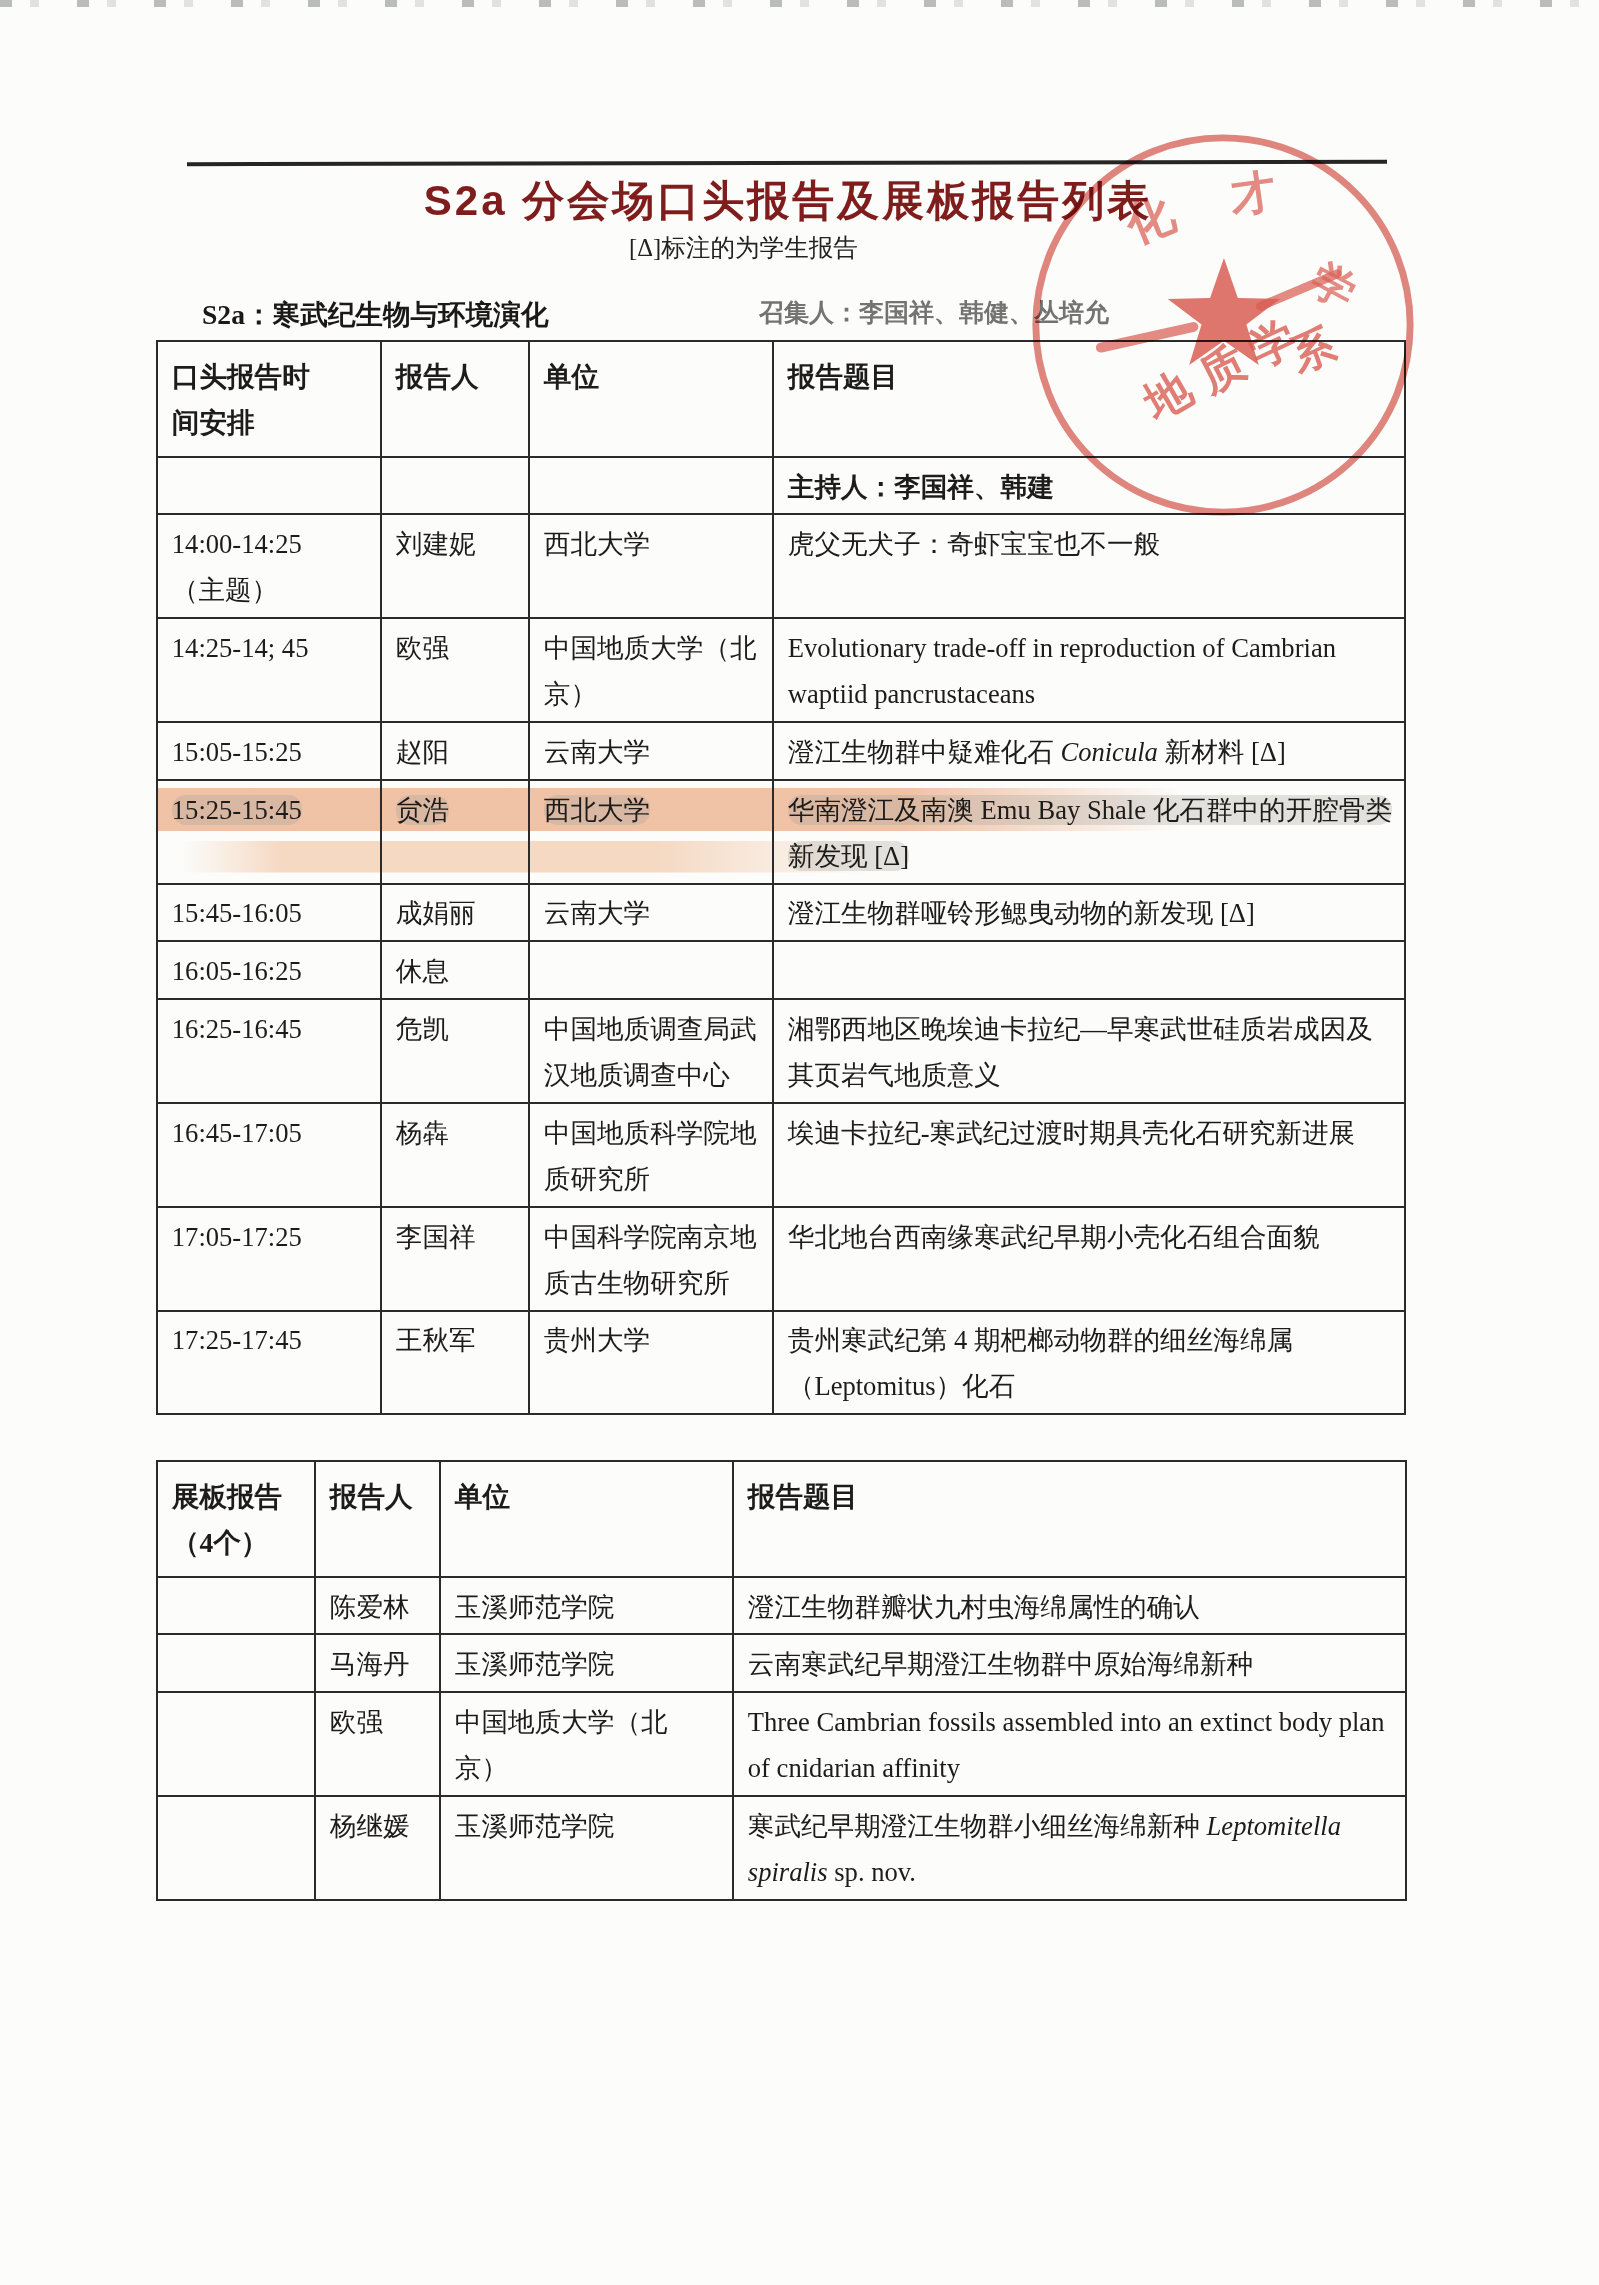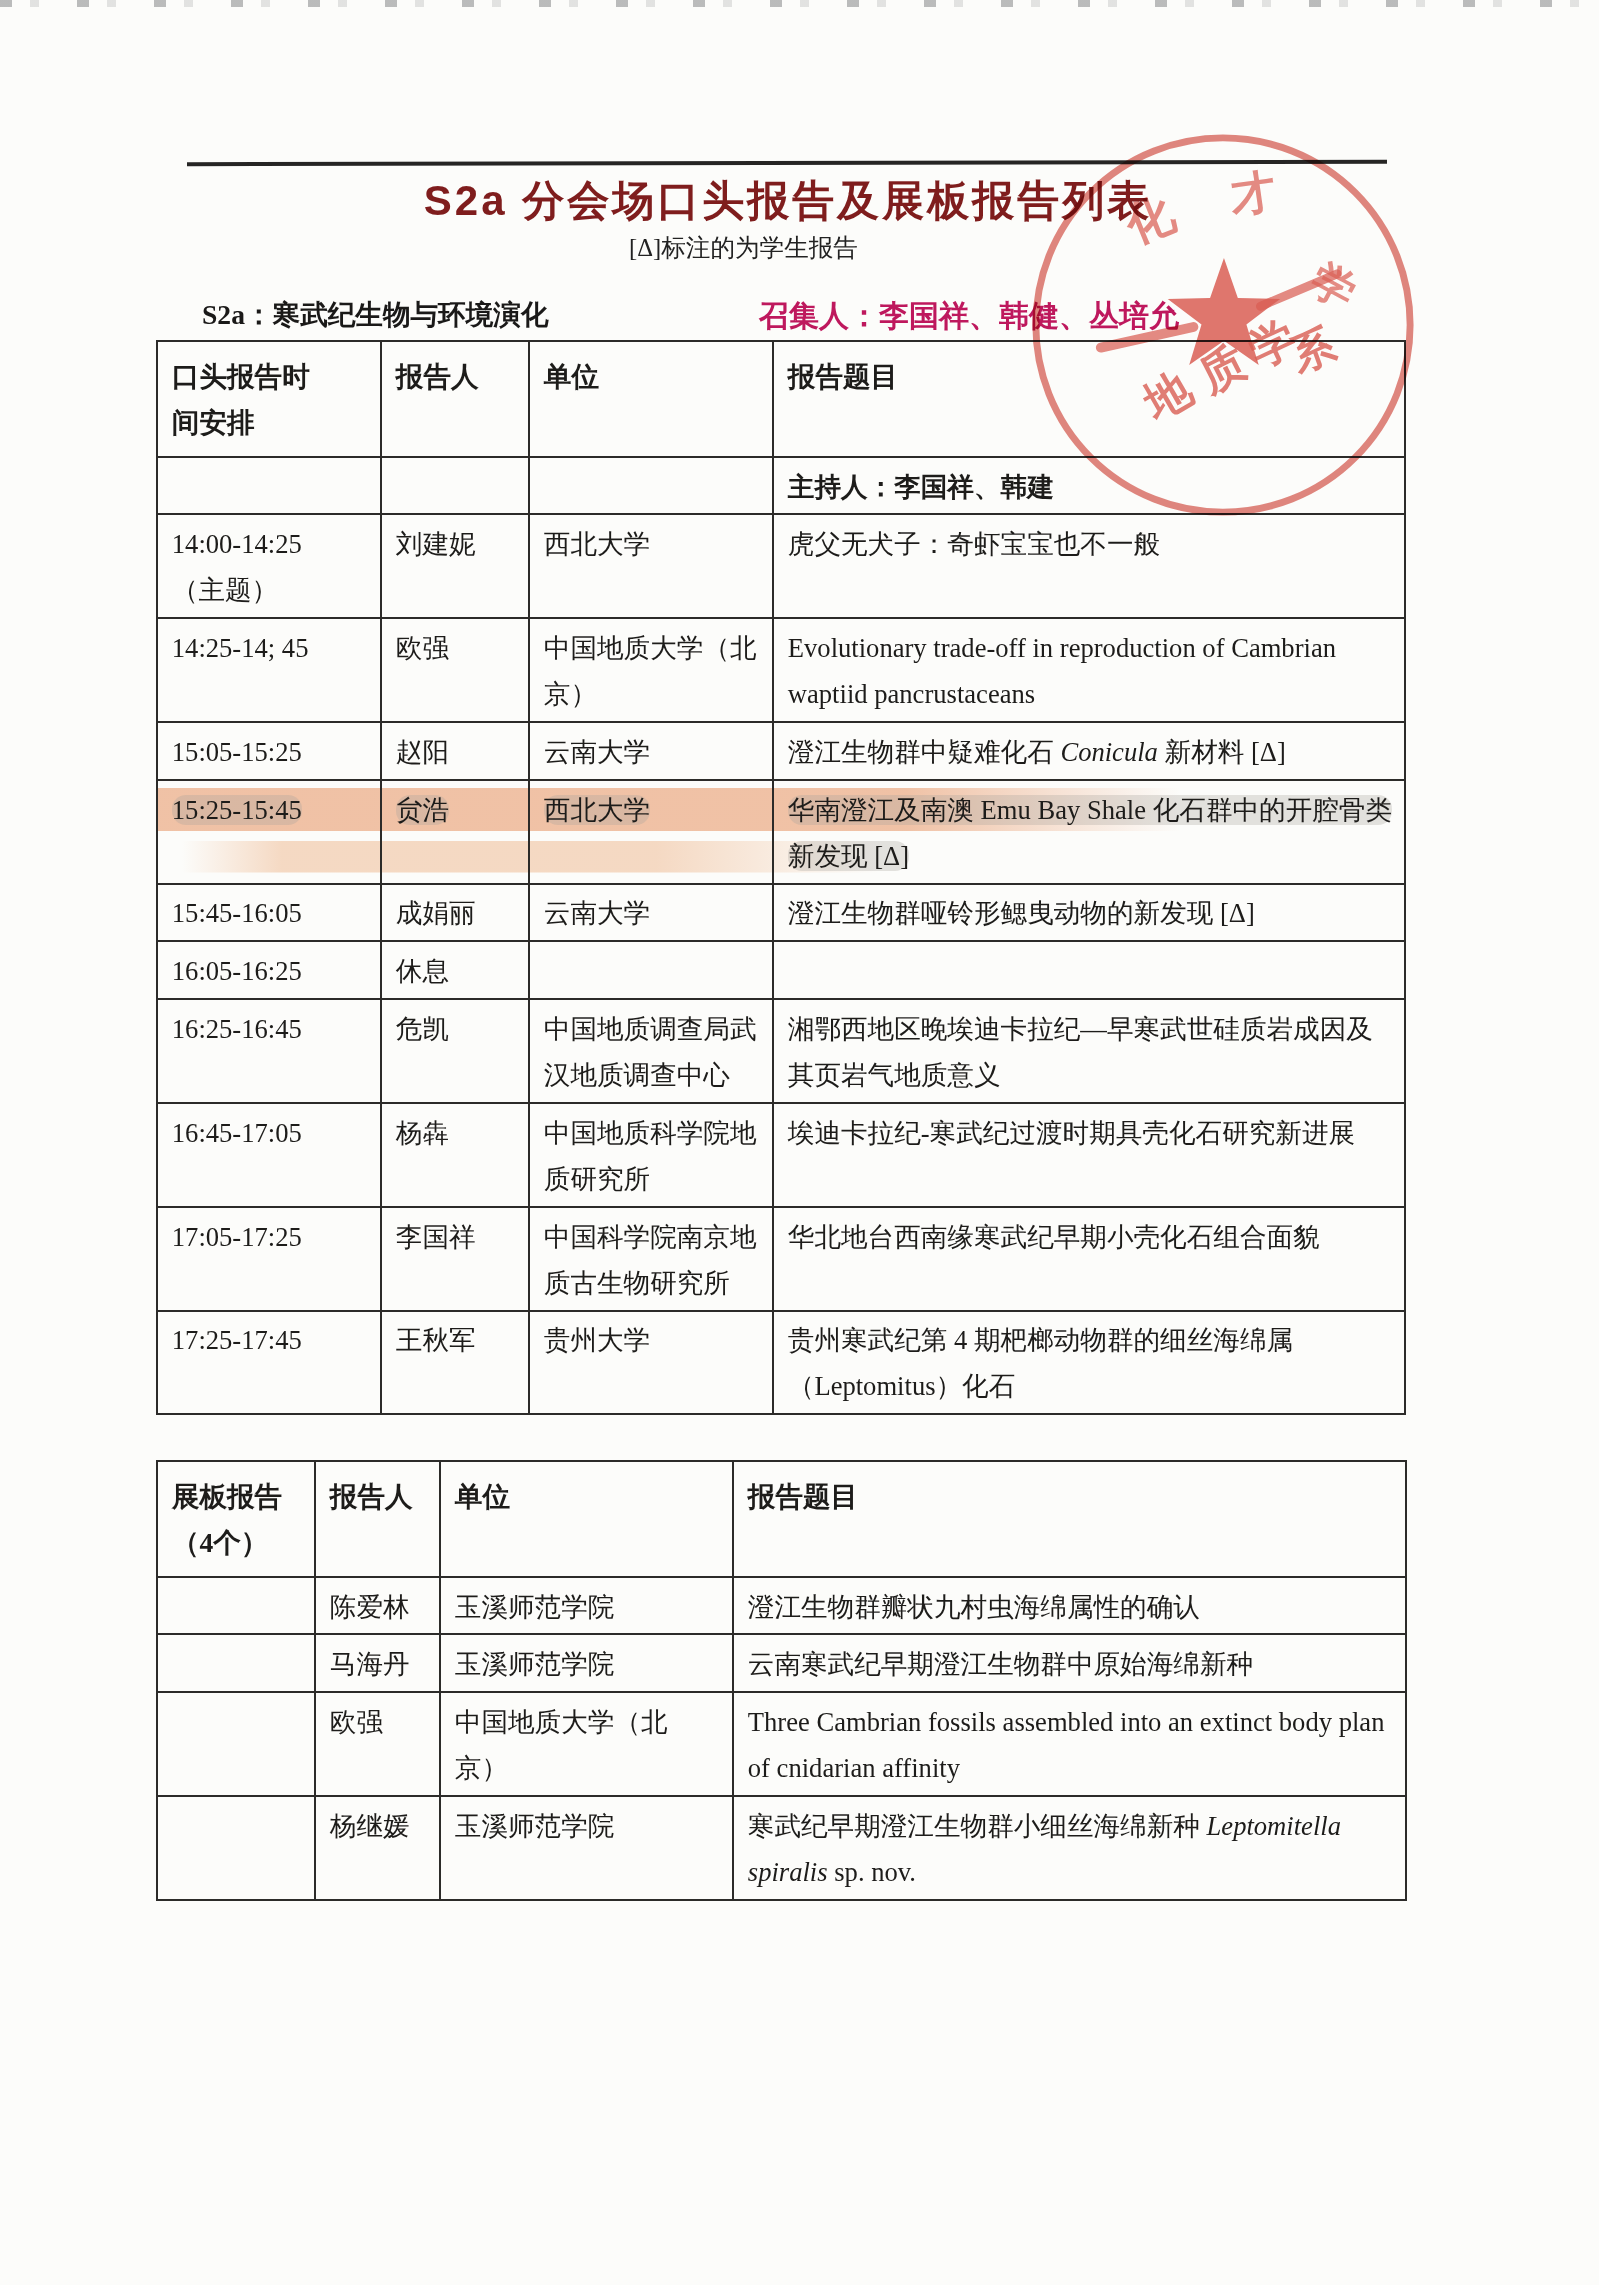--- a/index.html
+++ b/index.html
@@ -24,21 +24,21 @@
     font-weight:700;font-size:42px;letter-spacing:3px;color:#7f1d1d;
   }
   .page-subtitle{
     position:absolute;top:231px;left:0;width:1487px;text-align:center;
     font-size:24.6px;color:#222;
   }
   .session-label{
     position:absolute;top:296px;left:202px;font-size:27.6px;font-weight:bold;color:#1a1918;
   }
   .conveners-label{
-    position:absolute;top:296px;left:759px;font-size:30px;font-weight:bold;color:#be185d;
+    position:absolute;top:296px;left:759px;font-size:25px;font-weight:bold;color:#737373;
   }
   .doc-table{
     border-collapse:collapse;table-layout:fixed;width:1248px;
     position:absolute;left:156px;background:transparent;
   }
   #oral-table{top:340px;}
   #poster-table{top:1460px;padding-left:28px;}
   .doc-table td,.doc-table th{
     border:2px solid #2c2b29;vertical-align:top;
     padding:5.9px 11.8px 3.9px 13.8px;font-size:26.6px;line-height:46px;

